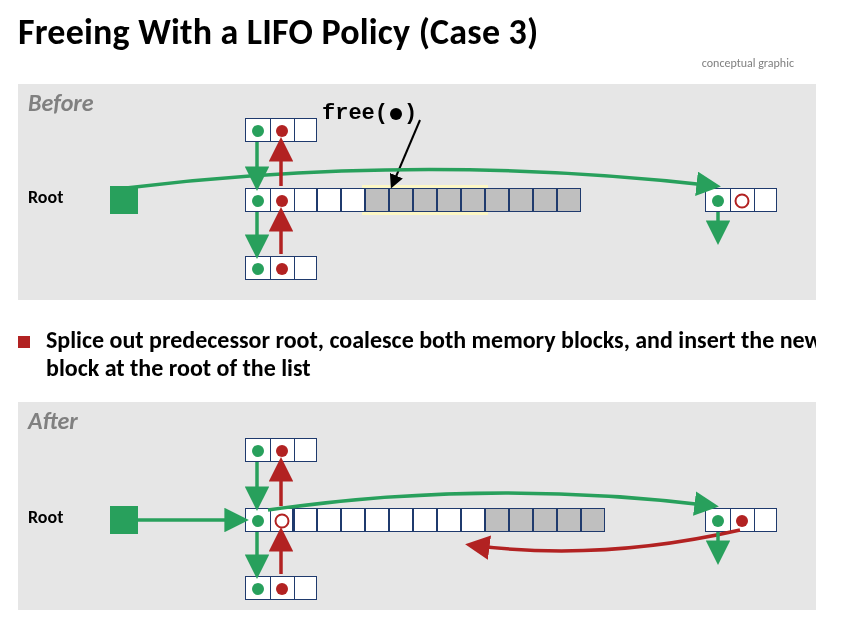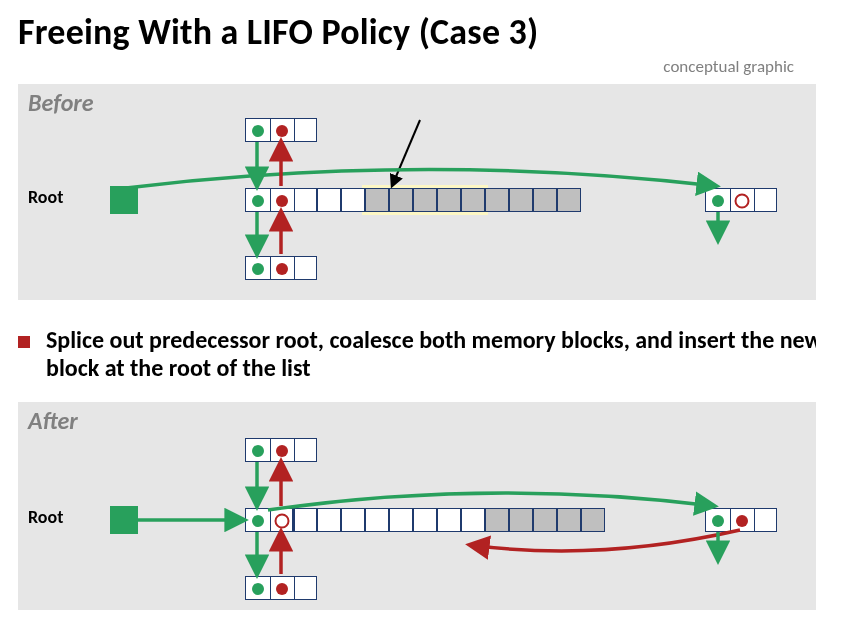--- a/index.html
+++ b/index.html
@@ -21,21 +21,21 @@
     top: 10px;
     font-size: 36px;
     font-weight: 700;
     letter-spacing: 0.2px;
   }
   .watermark {
     position: absolute;
     right: 22px;
     top: 56px;
     color: #808080;
-    font-size: 17px;
+    font-size: 12px;
   }
   .panel {
     position: absolute;
     background: #e6e6e6;
     left: 18px;
     width: 812px;
   }
   .panel-before { top: 84px; height: 216px; }
   .panel-after  { top: 402px; height: 208px; }
   .panel-label {
@@ -151,20 +151,25 @@
   </div>
 
   <div class="bullet-row">
     <div class="bullet-sq"></div>
     <div class="bullet-text">Splice out predecessor root, coalesce both memory blocks, and insert the new block at the root of the list</div>
   </div>
 
   <div class="root-text" style="left:28px; top:186px;">Root</div>
   <div class="root-text" style="left:28px; top:506px;">Root</div>
 
+  <div class="free-label" style="left:322px; top:101px;">
+    <span>free(</span>
+    <span class="free-dot"></span>
+    <span>)</span>
+  </div>
 
   <div id="dyn">
       <div class="root-sq" style="left:110px;top:186px;"></div>
       <div class="hl" style="left:362px;top:185px;width:126px;"></div>
       <div class="cell" style="left:317px;top:188px;width:24px;"></div>
       <div class="cell" style="left:341px;top:188px;width:24px;"></div>
       <div class="cell used" style="left:365px;top:188px;width:24px;"></div>
       <div class="cell used" style="left:389px;top:188px;width:24px;"></div>
       <div class="cell used" style="left:413px;top:188px;width:24px;"></div>
       <div class="cell used" style="left:437px;top:188px;width:24px;"></div>

